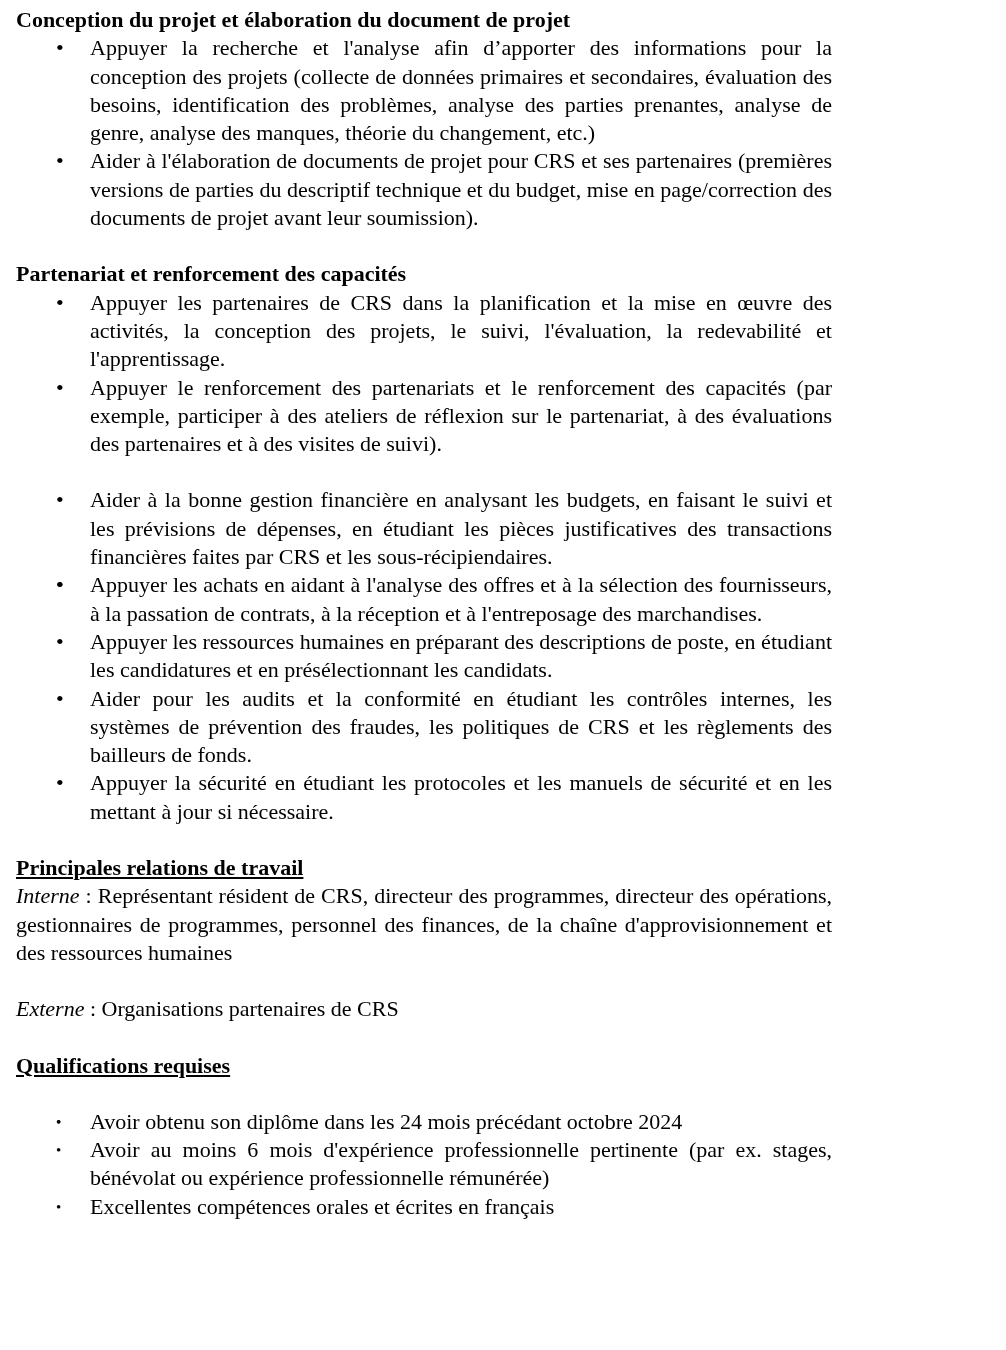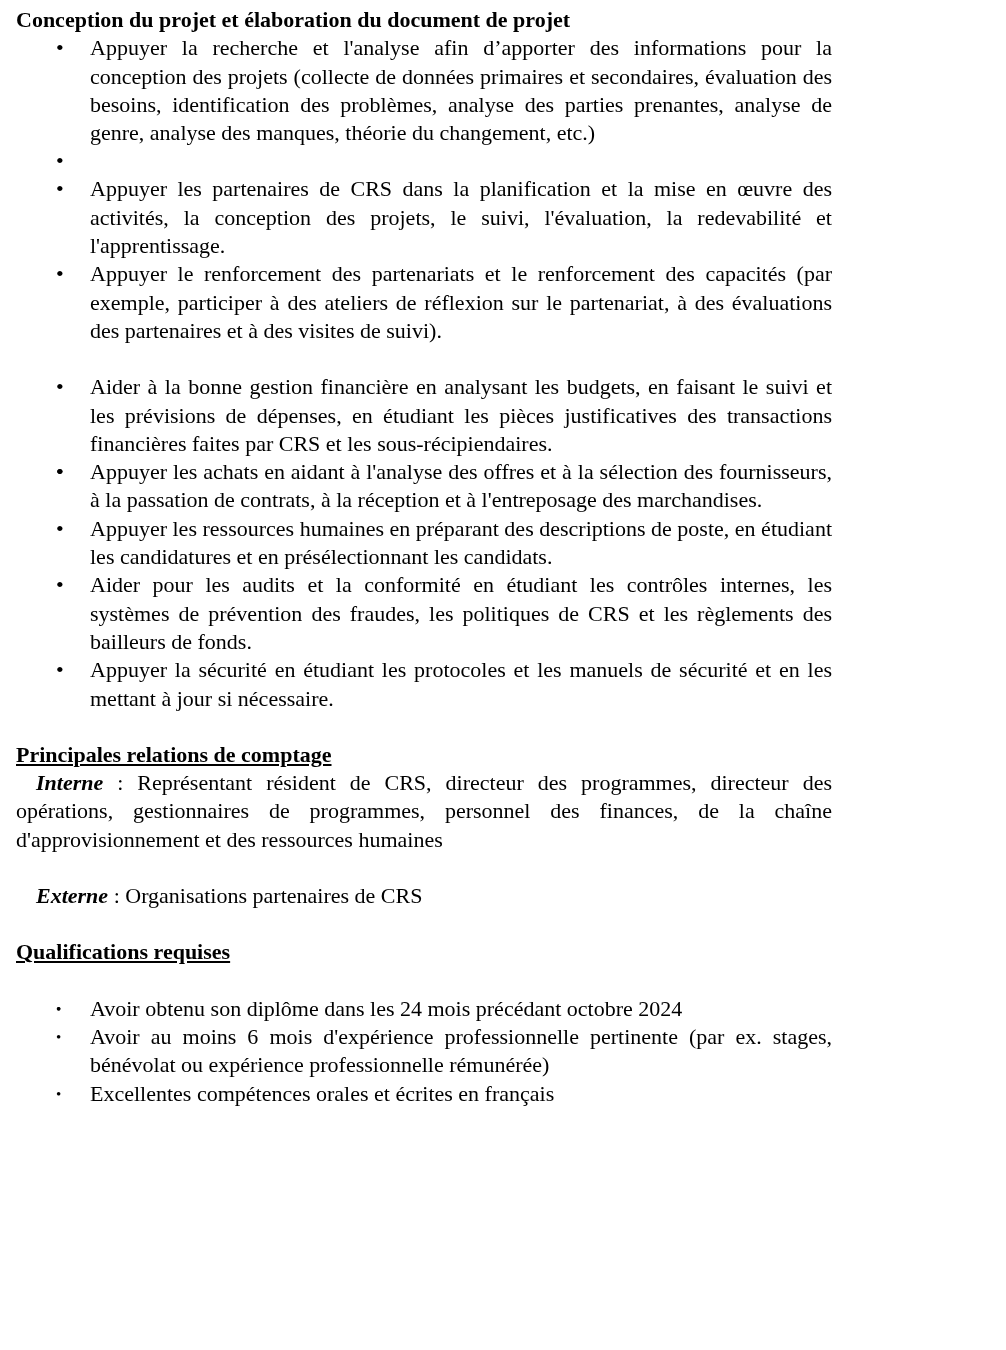--- a/index.html
+++ b/index.html
@@ -22,39 +22,41 @@
     padding-left: 74px;
     text-align: justify;
   }
   .marker {
     position: absolute;
     left: 40px;
     top: 0;
   }
   .qual .marker { font-size: 15px; }
   .para { text-align: justify; margin: 0; }
-  .label-bi { font-weight: bold; font-style: italic; margin-left: 20px; }
+  .label-bi { font-weight: normal; font-style: italic; }
   .sp { height: 28px; }
 </style>
 </head>
 <body>
 
 <div class="page">
 
   <div class="heading">Conception du projet et élaboration du document de projet</div>
   <div class="bitem">
     <span class="marker">•</span>
     <span>Appuyer la recherche et l'analyse afin d’apporter des informations pour la conception des projets (collecte de données primaires et secondaires, évaluation des besoins, identification des problèmes, analyse des parties prenantes, analyse de genre, analyse des manques, théorie du changement, etc.)</span>
   </div>
   <div class="bitem">
     <span class="marker">•</span>
+    <span>Aider à l'élaboration de documents de projet pour CRS et ses partenaires (premières versions de parties du descriptif technique et du budget, mise en page/correction des documents de projet avant leur soumission).</span>
   </div>
 
   <div class="sp"></div>
 
+  <div class="heading">Partenariat et renforcement des capacités</div>
   <div class="bitem">
     <span class="marker">•</span>
     <span>Appuyer les partenaires de CRS dans la planification et la mise en œuvre des activités, la conception des projets, le suivi, l'évaluation, la redevabilité et l'apprentissage.</span>
   </div>
   <div class="bitem">
     <span class="marker">•</span>
     <span>Appuyer le renforcement des partenariats et le renforcement des capacités (par exemple, participer à des ateliers de réflexion sur le partenariat, à des évaluations des partenaires et à des visites de suivi).</span>
   </div>
 
   <div class="sp"></div>
@@ -78,21 +80,21 @@
     <span class="marker">•</span>
     <span>Aider pour les audits et la conformité en étudiant les contrôles internes, les systèmes de prévention des fraudes, les politiques de CRS et les règlements des bailleurs de fonds.</span>
   </div>
   <div class="bitem">
     <span class="marker">•</span>
     <span>Appuyer la sécurité en étudiant les protocoles et les manuels de sécurité et en les mettant à jour si nécessaire.</span>
   </div>
 
   <div class="sp"></div>
 
-  <div class="heading u">Principales relations de comptage</div>
+  <div class="heading u">Principales relations de travail</div>
   <p class="para">
     <span class="label-bi">Interne</span><span> : Représentant résident de CRS, directeur des programmes, directeur des opérations, gestionnaires de programmes, personnel des finances, de la chaîne d'approvisionnement et des ressources humaines</span>
   </p>
   <div class="sp"></div>
   <p class="para">
     <span class="label-bi">Externe</span><span> : Organisations partenaires de CRS</span>
   </p>
 
   <div class="sp"></div>
 

